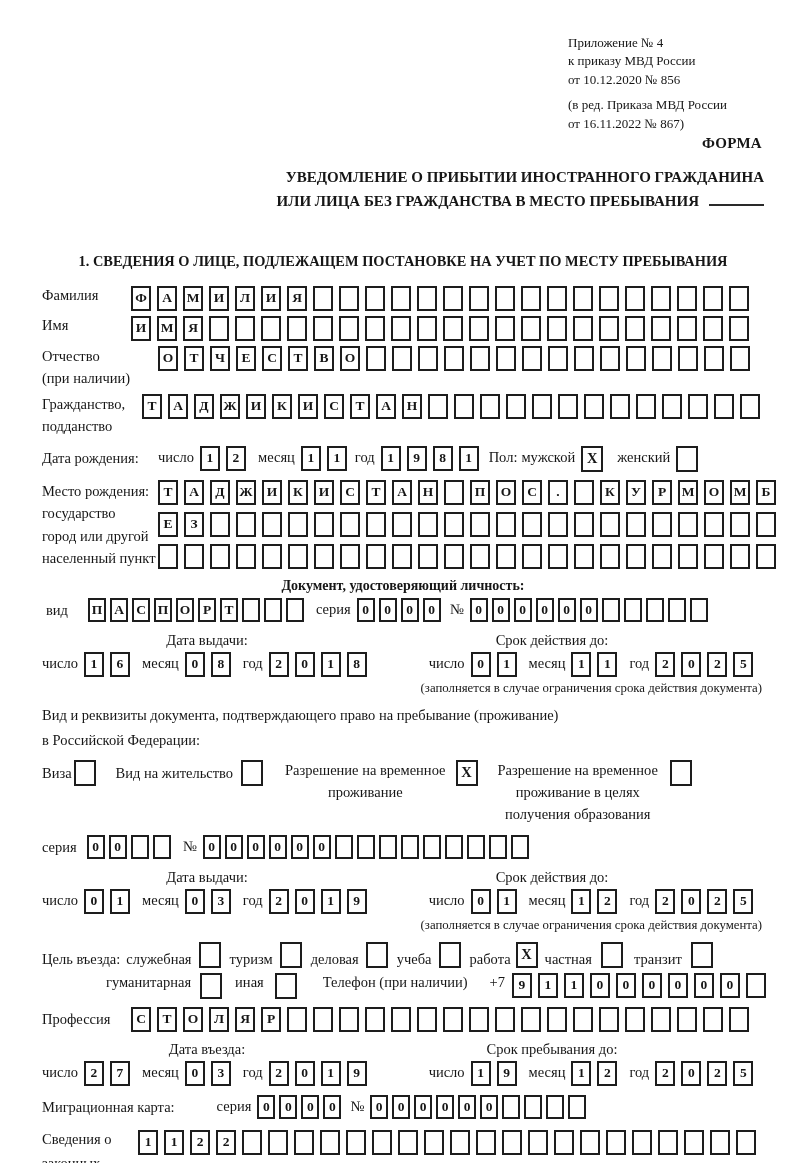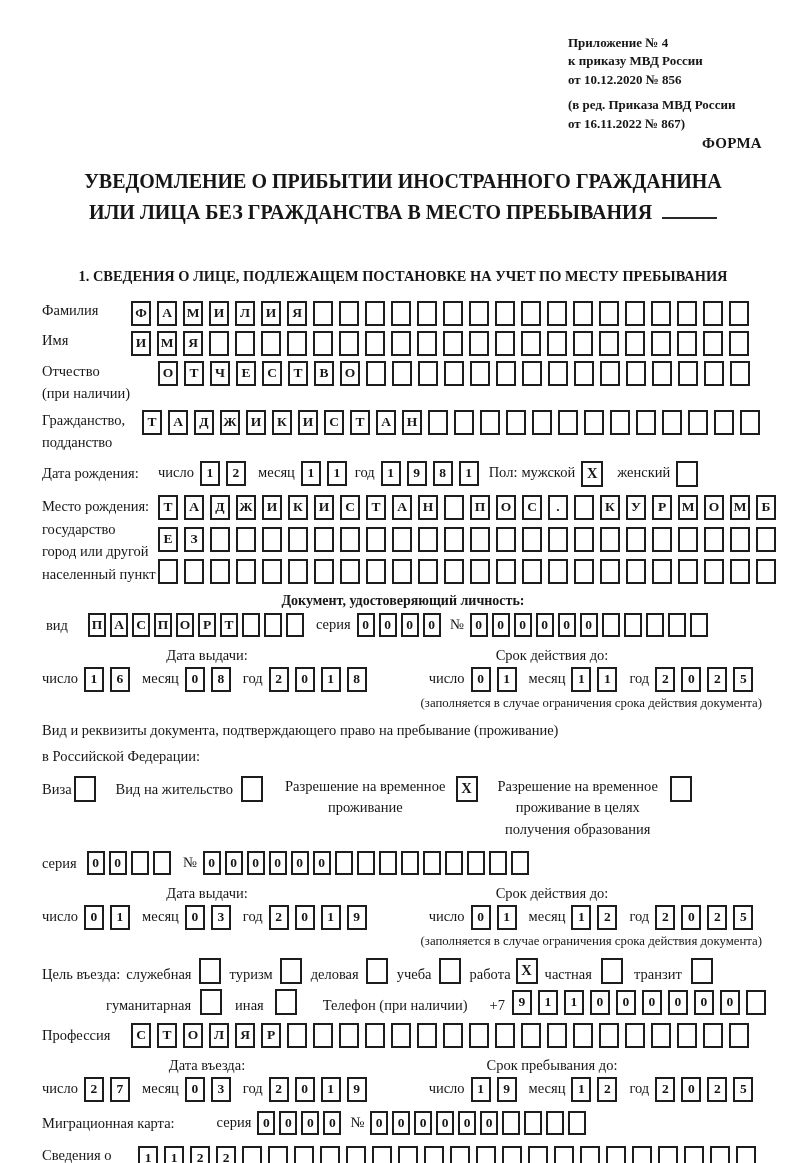--- a/index.html
+++ b/index.html
@@ -2,24 +2,24 @@
 <html><head>
 <meta charset="utf-8">
 <style>
   html,body{margin:0;padding:0;background:#e8e8e8;}
   .page{
     width:800px;height:1163px;margin:0 auto;background:#ffffff;
     box-sizing:border-box;padding:34px 36px 0 42px;overflow:hidden;
     font-family:"Liberation Serif","DejaVu Serif",serif;color:#161616;
   }
   
-  .annex{width:196px;margin-left:auto;font-size:13px;line-height:1.42;font-weight:bold;}
+  .annex{width:196px;margin-left:auto;font-size:13px;line-height:1.42;}
   .annex .part2{margin-top:7px;}
   .forma{text-align:right;font-weight:bold;font-size:15px;margin-top:2px;padding-right:2px;letter-spacing:.3px;}
-  .title{text-align:center;font-weight:bold;font-size:20px;margin-top:14px;line-height:1.55;}
+  .title{text-align:right;font-weight:bold;font-size:15px;margin-top:14px;line-height:1.55;}
   .blank-line{display:inline-block;width:55px;height:2px;background:#2a2a2a;vertical-align:baseline;margin-left:10px;}
   .section{text-align:center;font-weight:bold;font-size:14.4px;margin-top:40px;}
   
   .frows{margin-top:16px;}
   .frow{display:flex;align-items:flex-start;margin-top:5px;}
   .lbl{font-size:14.5px;line-height:1.3;flex:0 0 auto;}
   .lblcol{flex:0 0 auto;font-size:14.5px;line-height:1.5;}
   .cells{display:inline-flex;gap:6px;flex:0 0 auto;}
   .cells.sm{gap:4px;}
   .box{
@@ -499,21 +499,21 @@
       <span class="cbx" style="margin-left:7px"></span>
       <span class="lbl" style="margin-left:9px">учеба</span>
       <span class="cbx" style="margin-left:7px"></span>
       <span class="lbl" style="margin-left:9px">работа</span>
       <span class="cbx" style="margin-left:5px">X</span>
       <span class="lbl" style="margin-left:7px">частная</span>
       <span class="cbx" style="margin-left:9px"></span>
       <span class="lbl" style="margin-left:11px">транзит</span>
       <span class="cbx" style="margin-left:9px"></span>
     </div>
-    <div class="frow" style="align-items:flex-end">
+    <div class="frow" style="align-items:flex-start">
       <span class="lbl" style="margin-left:64px">гуманитарная</span>
       <span class="cbx" style="margin-left:9px"></span>
       <span class="lbl" style="margin-left:13px">иная</span>
       <span class="cbx" style="margin-left:11px"></span>
       <span class="lbl" style="margin-left:26px">Телефон (при наличии)</span>
       <span class="lbl" style="margin-left:22px;margin-right:7px">+7</span>
       <span class="cells">
           <span class="box">9</span>
           <span class="box">1</span>
           <span class="box">1</span>

